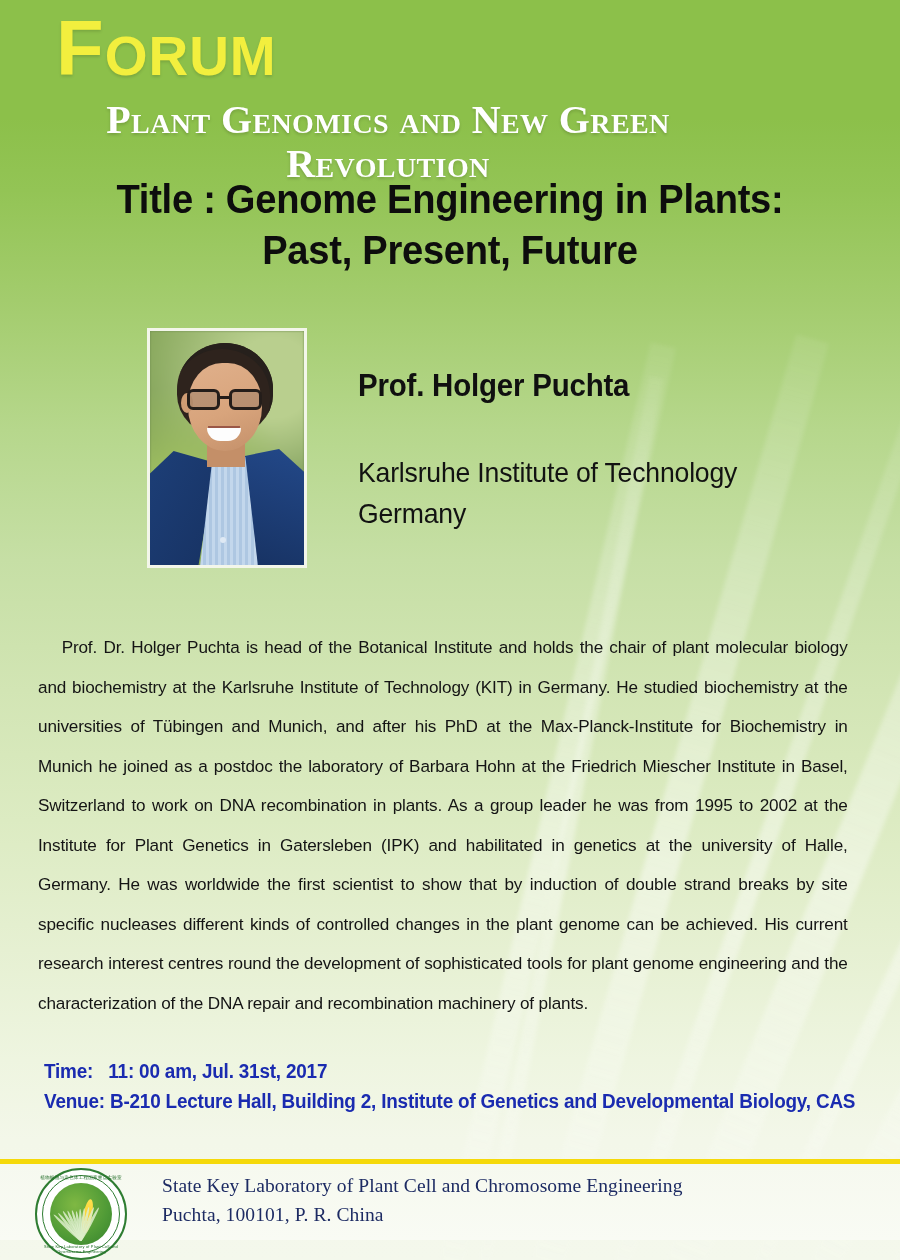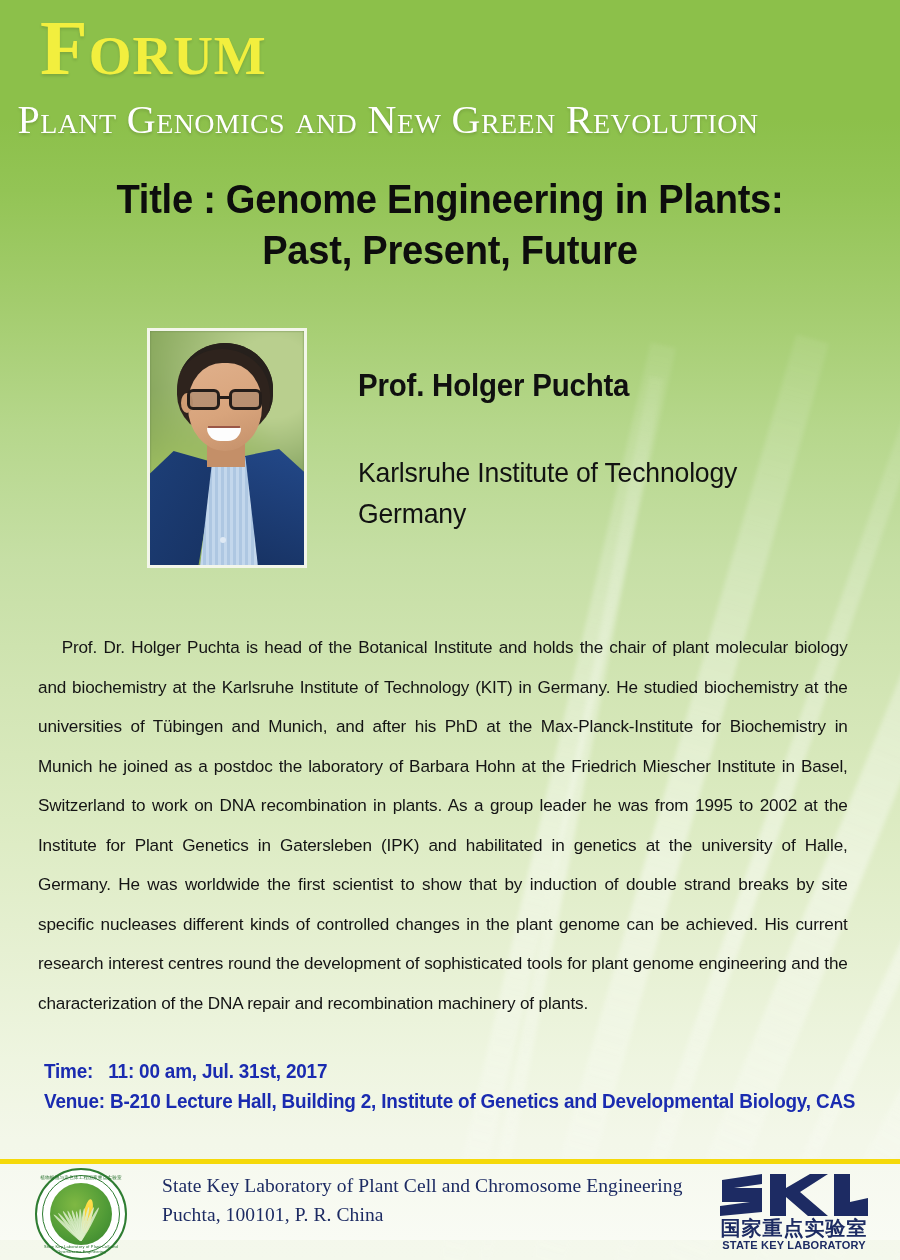--- a/index.html
+++ b/index.html
@@ -39,36 +39,36 @@
   .ray{
     position:absolute; bottom:-40px;
     transform-origin:bottom center;
     background:linear-gradient(to top, rgba(255,255,255,0) 0%, rgba(255,255,255,.55) 45%, rgba(255,255,255,.10) 100%);
     filter:blur(2px);
   }
 
   
   .header{ position:absolute; left:0; top:0; width:900px; height:160px; }
   .forum{
-    position:absolute; left:40px; top:6px;
-    font-family:Liberation Serif, serif;
+    position:absolute; left:56px; top:6px;
+    font-family:Liberation Sans, sans-serif;
     font-weight:700;
     font-size:78px;
     line-height:84px;
     letter-spacing:1px;
     color:#f2ef3e;
     font-variant:small-caps;
     text-shadow:0 2px 3px rgba(0,0,0,.13);
     text-align:right;
   }
   .subtitle{
     position:absolute; left:0; top:98px; width:776px;
     text-align:center;
     font-family:"Liberation Serif", serif;
-    font-weight:400;
+    font-weight:700;
     font-size:40px;
     line-height:44px;
     letter-spacing:.4px;
     color:#ffffff;
     font-variant:small-caps;
     text-shadow:0 2px 3px rgba(0,0,0,.16);
   }
 
   
   .talk-title{
@@ -375,28 +375,14 @@
         </div>
       <div class="arc-top">植物细胞与染色体工程国家重点实验室</div>
       <div class="arc-bot">State Key Laboratory of Plant Cell and Chromosome Engineering</div>
     </div>
 
     <div class="footer-text">
       <div>State Key Laboratory of Plant Cell and Chromosome Engineering</div>
       <div>Puchta, 100101, P. R. China</div>
     </div>
 
-    <div class="skl">
-      <svg class="mark" viewBox="0 0 152 46">
-        <g fill="#1d2b63">
-
-          <path d="M4 9 L44 3 L44 13 L16 17 L44 17 L44 41 L2 45 L2 35 L32 31 L4 31 Z"></path>
-
-          <path d="M52 3 L68 3 L68 17 L92 3 L110 3 L82 21 L110 45 L90 45 L68 26 L68 45 L52 45 Z"></path>
-
-          <path d="M116 3 L132 3 L132 31 L150 27 L150 45 L116 45 Z"></path>
-        </g>
-      </svg>
-      <div class="cn">国家重点实验室</div>
-      <div class="en">STATE KEY LABORATORY</div>
-    </div>
   </div>
 </div>
 
 </body></html>

